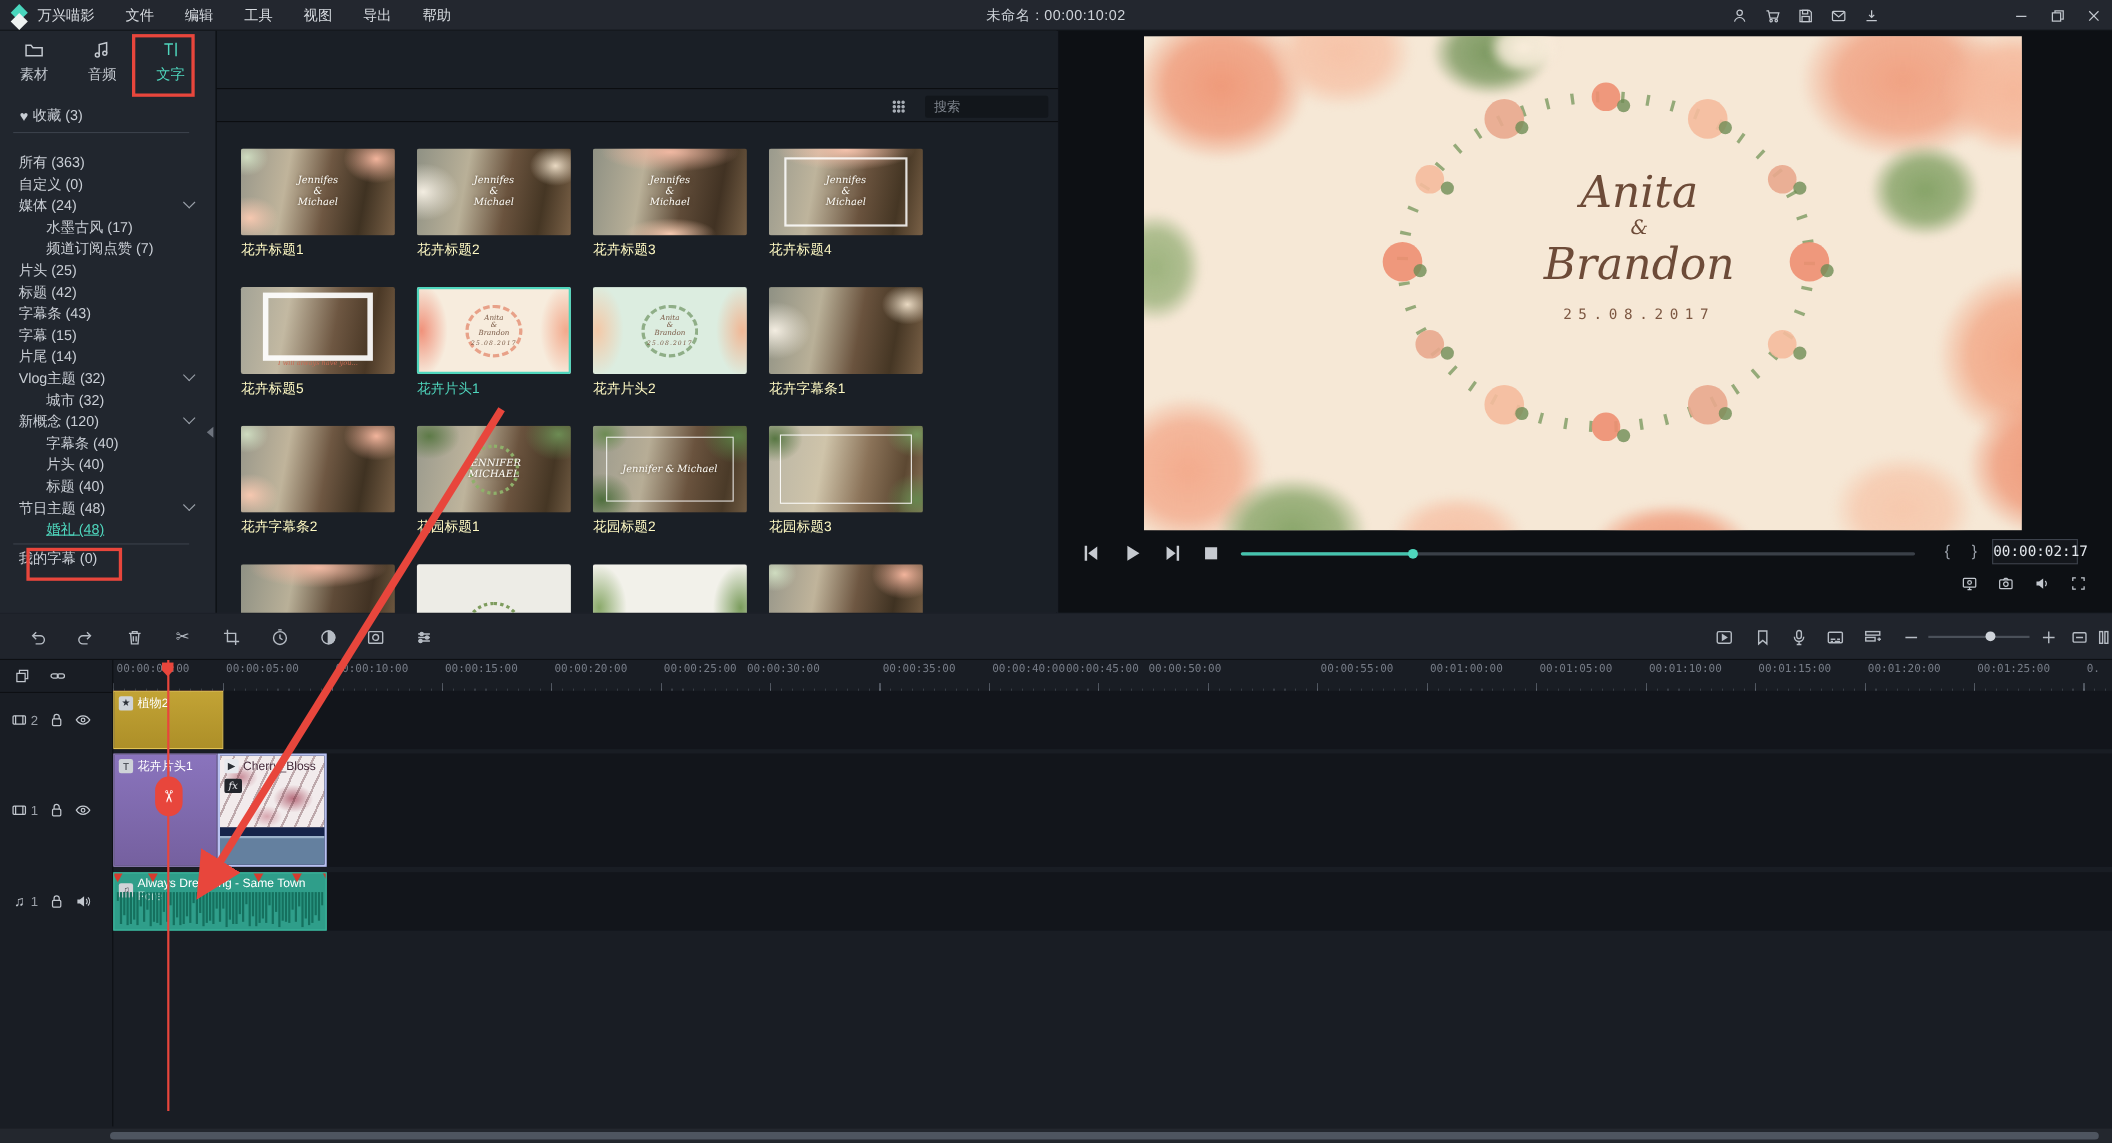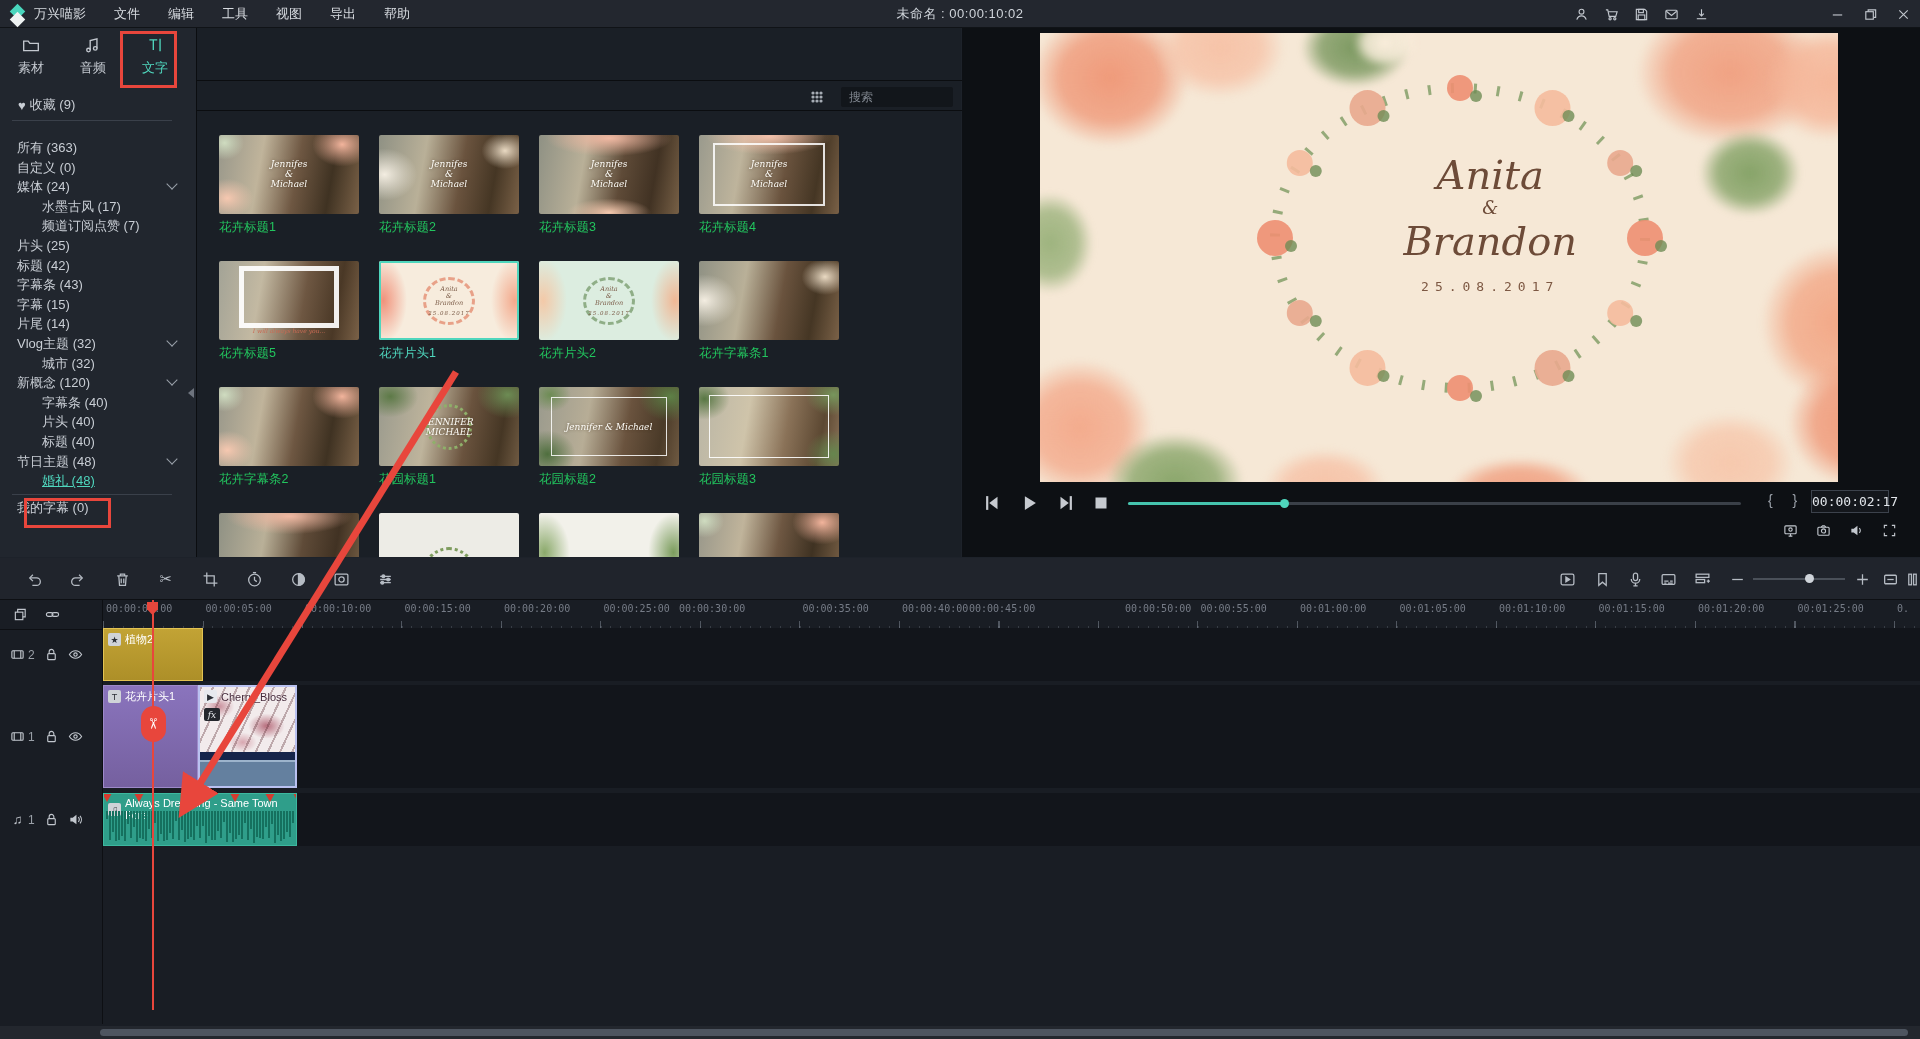--- a/index.html
+++ b/index.html
@@ -52,21 +52,21 @@
   #search-box { position:absolute; left:644px; top:6px; width:112px; height:20px; background:#12161b; border-radius:2px; display:flex; align-items:center; }
   #search-input { flex:1; background:transparent; border:none; outline:none; color:#c6cbd2; font-size:12px; padding:0 4px 0 8px; font-family:inherit; }
   #search-input::placeholder { color:#7e848d; }
   #search-box .mag { width:18px; color:#aab0b8; margin-right:4px; }
 
   #grid { position:absolute; left:0; top:83px; width:765px; height:446px; overflow:hidden;
     display:grid; grid-template-columns:repeat(4,140px); grid-template-rows:repeat(4,126px); column-gap:20px; padding:24px 0 0 22px; }
   .gitem { width:140px; cursor:pointer; }
   .thumb { position:relative; width:140px; height:79px; border-radius:2px; overflow:hidden; background:#333; }
   .gitem.selected .thumb { outline:2px solid #4fd6bd; outline-offset:-2px; }
-  .glabel { margin-top:5px; font-size:12.5px; color:#22c55e; }
+  .glabel { margin-top:5px; font-size:12.5px; color:#fef9c3; }
   .gitem.selected .glabel { color:#4fd6bd; }
   .ttext { position:absolute; left:0; right:0; top:50%; transform:translateY(-50%); text-align:center;
     font-family:"DejaVu Serif","Liberation Serif",serif; font-style:italic; color:#fdfcf7; font-size:9px; line-height:1.15;
     text-shadow:0 0 3px rgba(60,40,20,.6); }
   .ttext.dark { color:#7a5a46; font-size:6.5px; text-shadow:none; }
   .ttext .sub { font-size:5.5px; letter-spacing:1px; display:block; margin-top:2px; }
   .ttext2 { position:absolute; left:0; right:0; bottom:6px; text-align:center; font-family:"DejaVu Serif",serif;
     font-style:italic; font-size:6px; color:#c96a54; }
 
   .v-photo-a { background:
@@ -349,21 +349,21 @@
             </svg>
           </div>
           <span>分屏</span>
         </div>
       </div>
     <button id="export-btn">导出</button>
 
     <aside id="sidebar">
       <div id="fav-row">
         <span class="heart">♥</span>
-        <span>收藏 (9)</span>
+        <span>收藏 (3)</span>
       </div>
       <div class="side-divider" style="top:40px"></div>
       <div id="sidebar-items">
           <div class="si">所有 (363)</div>
           <div class="si">自定义 (0)</div>
           <div class="si">媒体 (24)<span class="chev"></span></div>
           <div class="si ind">水墨古风 (17)</div>
           <div class="si ind">频道订阅点赞 (7)</div>
           <div class="si">片头 (25)</div>
           <div class="si">标题 (42)</div>
@@ -768,21 +768,21 @@
           <span class="rlab" style="left: 3px;">00:00:00:00</span>
           <span class="rlab" style="left: 102.5px;">00:00:05:00</span>
           <span class="rlab" style="left: 202px;">00:00:10:00</span>
           <span class="rlab" style="left: 301.5px;">00:00:15:00</span>
           <span class="rlab" style="left: 401px;">00:00:20:00</span>
           <span class="rlab" style="left: 500.5px;">00:00:25:00</span>
           <span class="rlab" style="left: 576px;">00:00:30:00</span>
           <span class="rlab" style="left: 699.5px;">00:00:35:00</span>
           <span class="rlab" style="left: 799px;">00:00:40:00</span>
           <span class="rlab" style="left: 866px;">00:00:45:00</span>
-          <span class="rlab" style="left: 1022px;">00:00:50:00</span>
+          <span class="rlab" style="left: 941px;">00:00:50:00</span>
           <span class="rlab" style="left: 1097.5px;">00:00:55:00</span>
           <span class="rlab" style="left: 1197px;">00:01:00:00</span>
           <span class="rlab" style="left: 1296.5px;">00:01:05:00</span>
           <span class="rlab" style="left: 1396px;">00:01:10:00</span>
           <span class="rlab" style="left: 1495.5px;">00:01:15:00</span>
           <span class="rlab" style="left: 1595px;">00:01:20:00</span>
           <span class="rlab" style="left: 1694.5px;">00:01:25:00</span>
           <span class="rlab" style="left: 1794px;">0.</span>
         </div>
       <div id="ruler-redline"></div>

